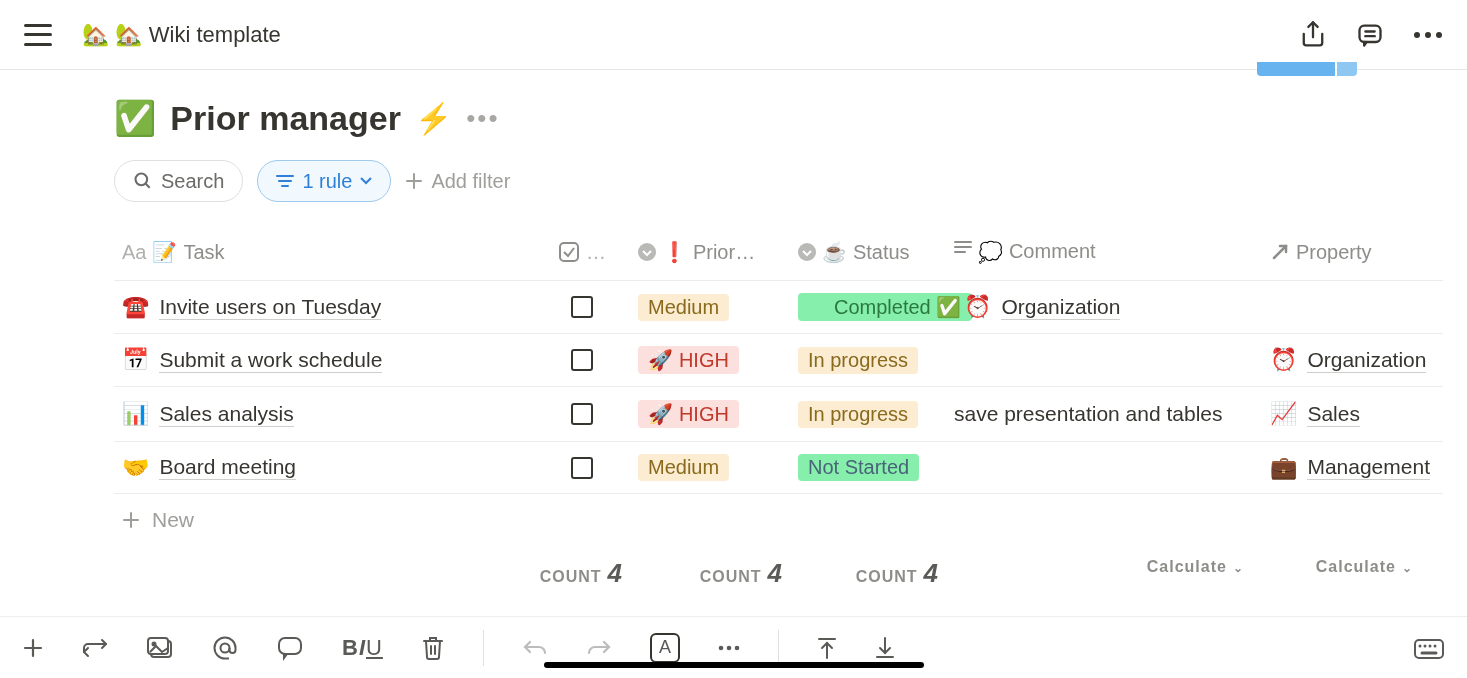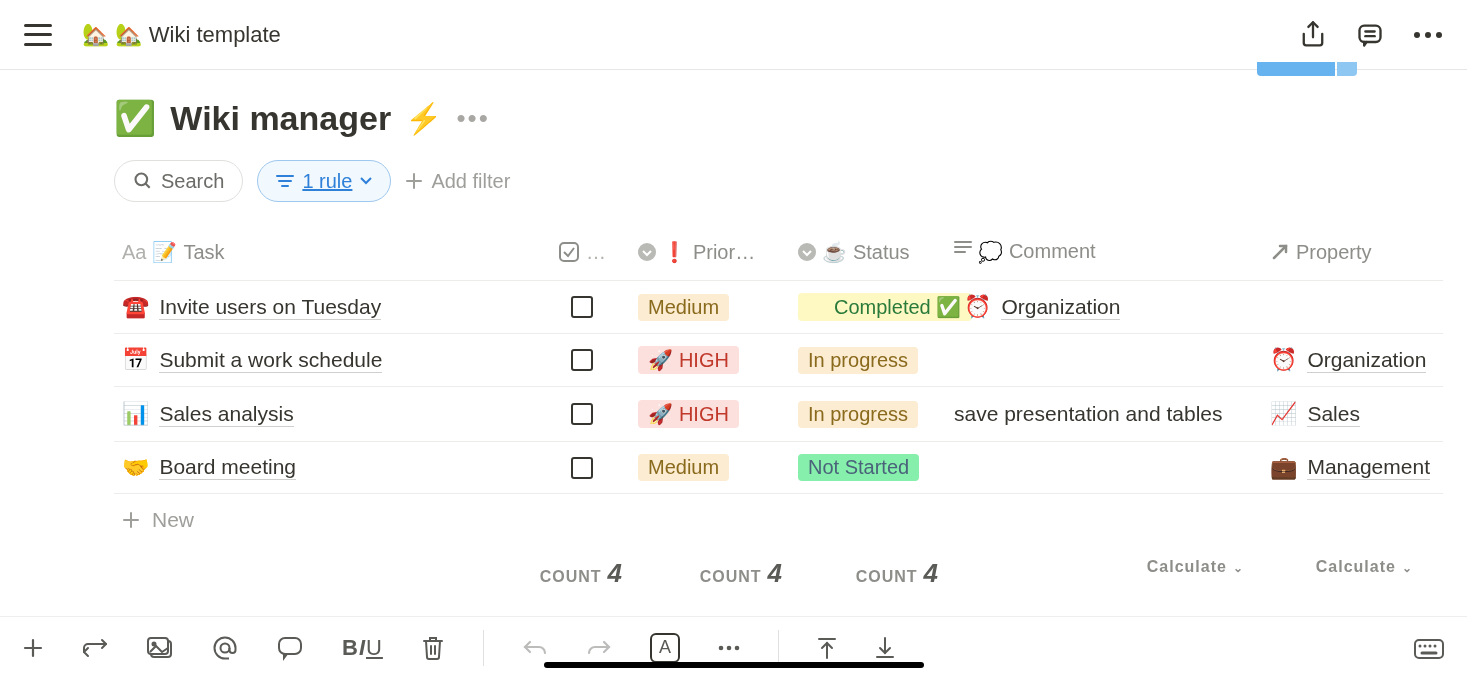--- a/index.html
+++ b/index.html
@@ -25,21 +25,21 @@
 
 .titlebar { display: flex; align-items: center; gap: 14px; }
 .titlebar .emj { font-size: 34px; }
 .titlebar h1 { font-size: 34px; font-weight: 700; }
 .bolt { font-size: 30px; }
 .menu-dots { color: #a8a7a3; font-size: 26px; letter-spacing: 2px; cursor: pointer; }
 
 
 .filters { display: flex; align-items: center; gap: 14px; margin-top: 22px; }
 .pill { height: 42px; display: flex; align-items: center; gap: 8px; padding: 0 18px; border: 1px solid #e0e0de; border-radius: 22px; font-size: 20px; color: #6b6b68; cursor: pointer; }
-.pill.rule { border-color: #9ec8ee; background: #f1f8fe; color: #2f80d9; text-decoration: underline; }
+.pill.rule { border-color: #9ec8ee; background: #f1f8fe; color: #2f80d9; }
 .add-filter { display: flex; align-items: center; gap: 8px; font-size: 20px; color: #9e9e9b; cursor: pointer; }
 
 
 .table { margin-top: 28px; }
 .thead, .trow { display: flex; align-items: stretch; border-bottom: 1px solid #ececea; }
 .thead { color: #8d8d89; font-size: 20px; }
 .thead .cell { display: flex; align-items: center; gap: 6px; padding: 10px 8px 16px; }
 .trow .cell { display: flex; align-items: center; gap: 10px; padding: 12px 8px; font-size: 21px; }
 
 .cell.task     { width: 420px; flex: none; }
@@ -53,21 +53,21 @@
 .cell.task .link, .cell.property .link { border-bottom: 1px solid #cfcfcd; }
 .cell .emj { font-size: 22px; flex: none; }
 .cell.comment { align-items: flex-start; }
 .cell.comment .text { line-height: 1.45; }
 
 .chk { width: 22px; height: 22px; border: 2.5px solid #37352f; border-radius: 3px; cursor: pointer; }
 
 .tag { display: inline-flex; align-items: center; gap: 6px; padding: 2px 10px; border-radius: 4px; font-size: 20px; }
 .tag.medium { background: #fbecd2; color: #8a6a1d; }
 .tag.high   { background: #fbe0dd; color: #c0392b; }
-.tag.completed   { background: #fef9c3; color: #2a7a3b; padding-left: 36px; }
+.tag.completed   { background: #86efac; color: #2a7a3b; padding-left: 36px; }
 .tag.in-progress { background: #fbecd2; color: #8a6a1d; }
 .tag.not-started { background: #86efac; color: #4a627a; }
 
 .new-row { display: flex; align-items: center; gap: 12px; padding: 14px 8px; color: #9e9e9b; font-size: 21px; cursor: pointer; }
 
 .footer-calc { display: flex; margin-top: 8px; color: #8d8d89; font-size: 16px; letter-spacing: 1px; font-weight: bold; }
 .footer-calc .fc { white-space: nowrap; padding: 4px 8px; display:flex; align-items:baseline; gap:6px;}
 .footer-calc .big { font-size: 26px; font-style: italic; color: #5a5a57; letter-spacing: 0; }
 .fc.task{width:420px;} .fc.check{width:96px;justify-content:flex-end;} .fc.priority{width:160px;justify-content:flex-end;} .fc.status{width:156px;} .fc.comment{width:306px;justify-content:flex-end;} .fc.property{flex:1;}
 
@@ -126,21 +126,21 @@
 
 <div class="blue-peek">
     <div class="b1"></div>
     <div class="b2"></div>
   </div>
 
 <div class="content">
 
   <div class="titlebar">
     <span class="emj">✅</span>
-    <h1>Wiki manager</h1>
+    <h1>Prior manager</h1>
     <span class="bolt">⚡</span>
     <span class="menu-dots">•••</span>
   </div>
 
   <div class="filters">
     <div class="pill">
       <svg width="20" height="20" viewBox="0 0 24 24" fill="none" stroke="#6b6b68" stroke-width="2.5">
           <circle cx="10" cy="10" r="7"></circle>
           <line x1="20" y1="20" x2="15" y2="15"></line>
         </svg>

